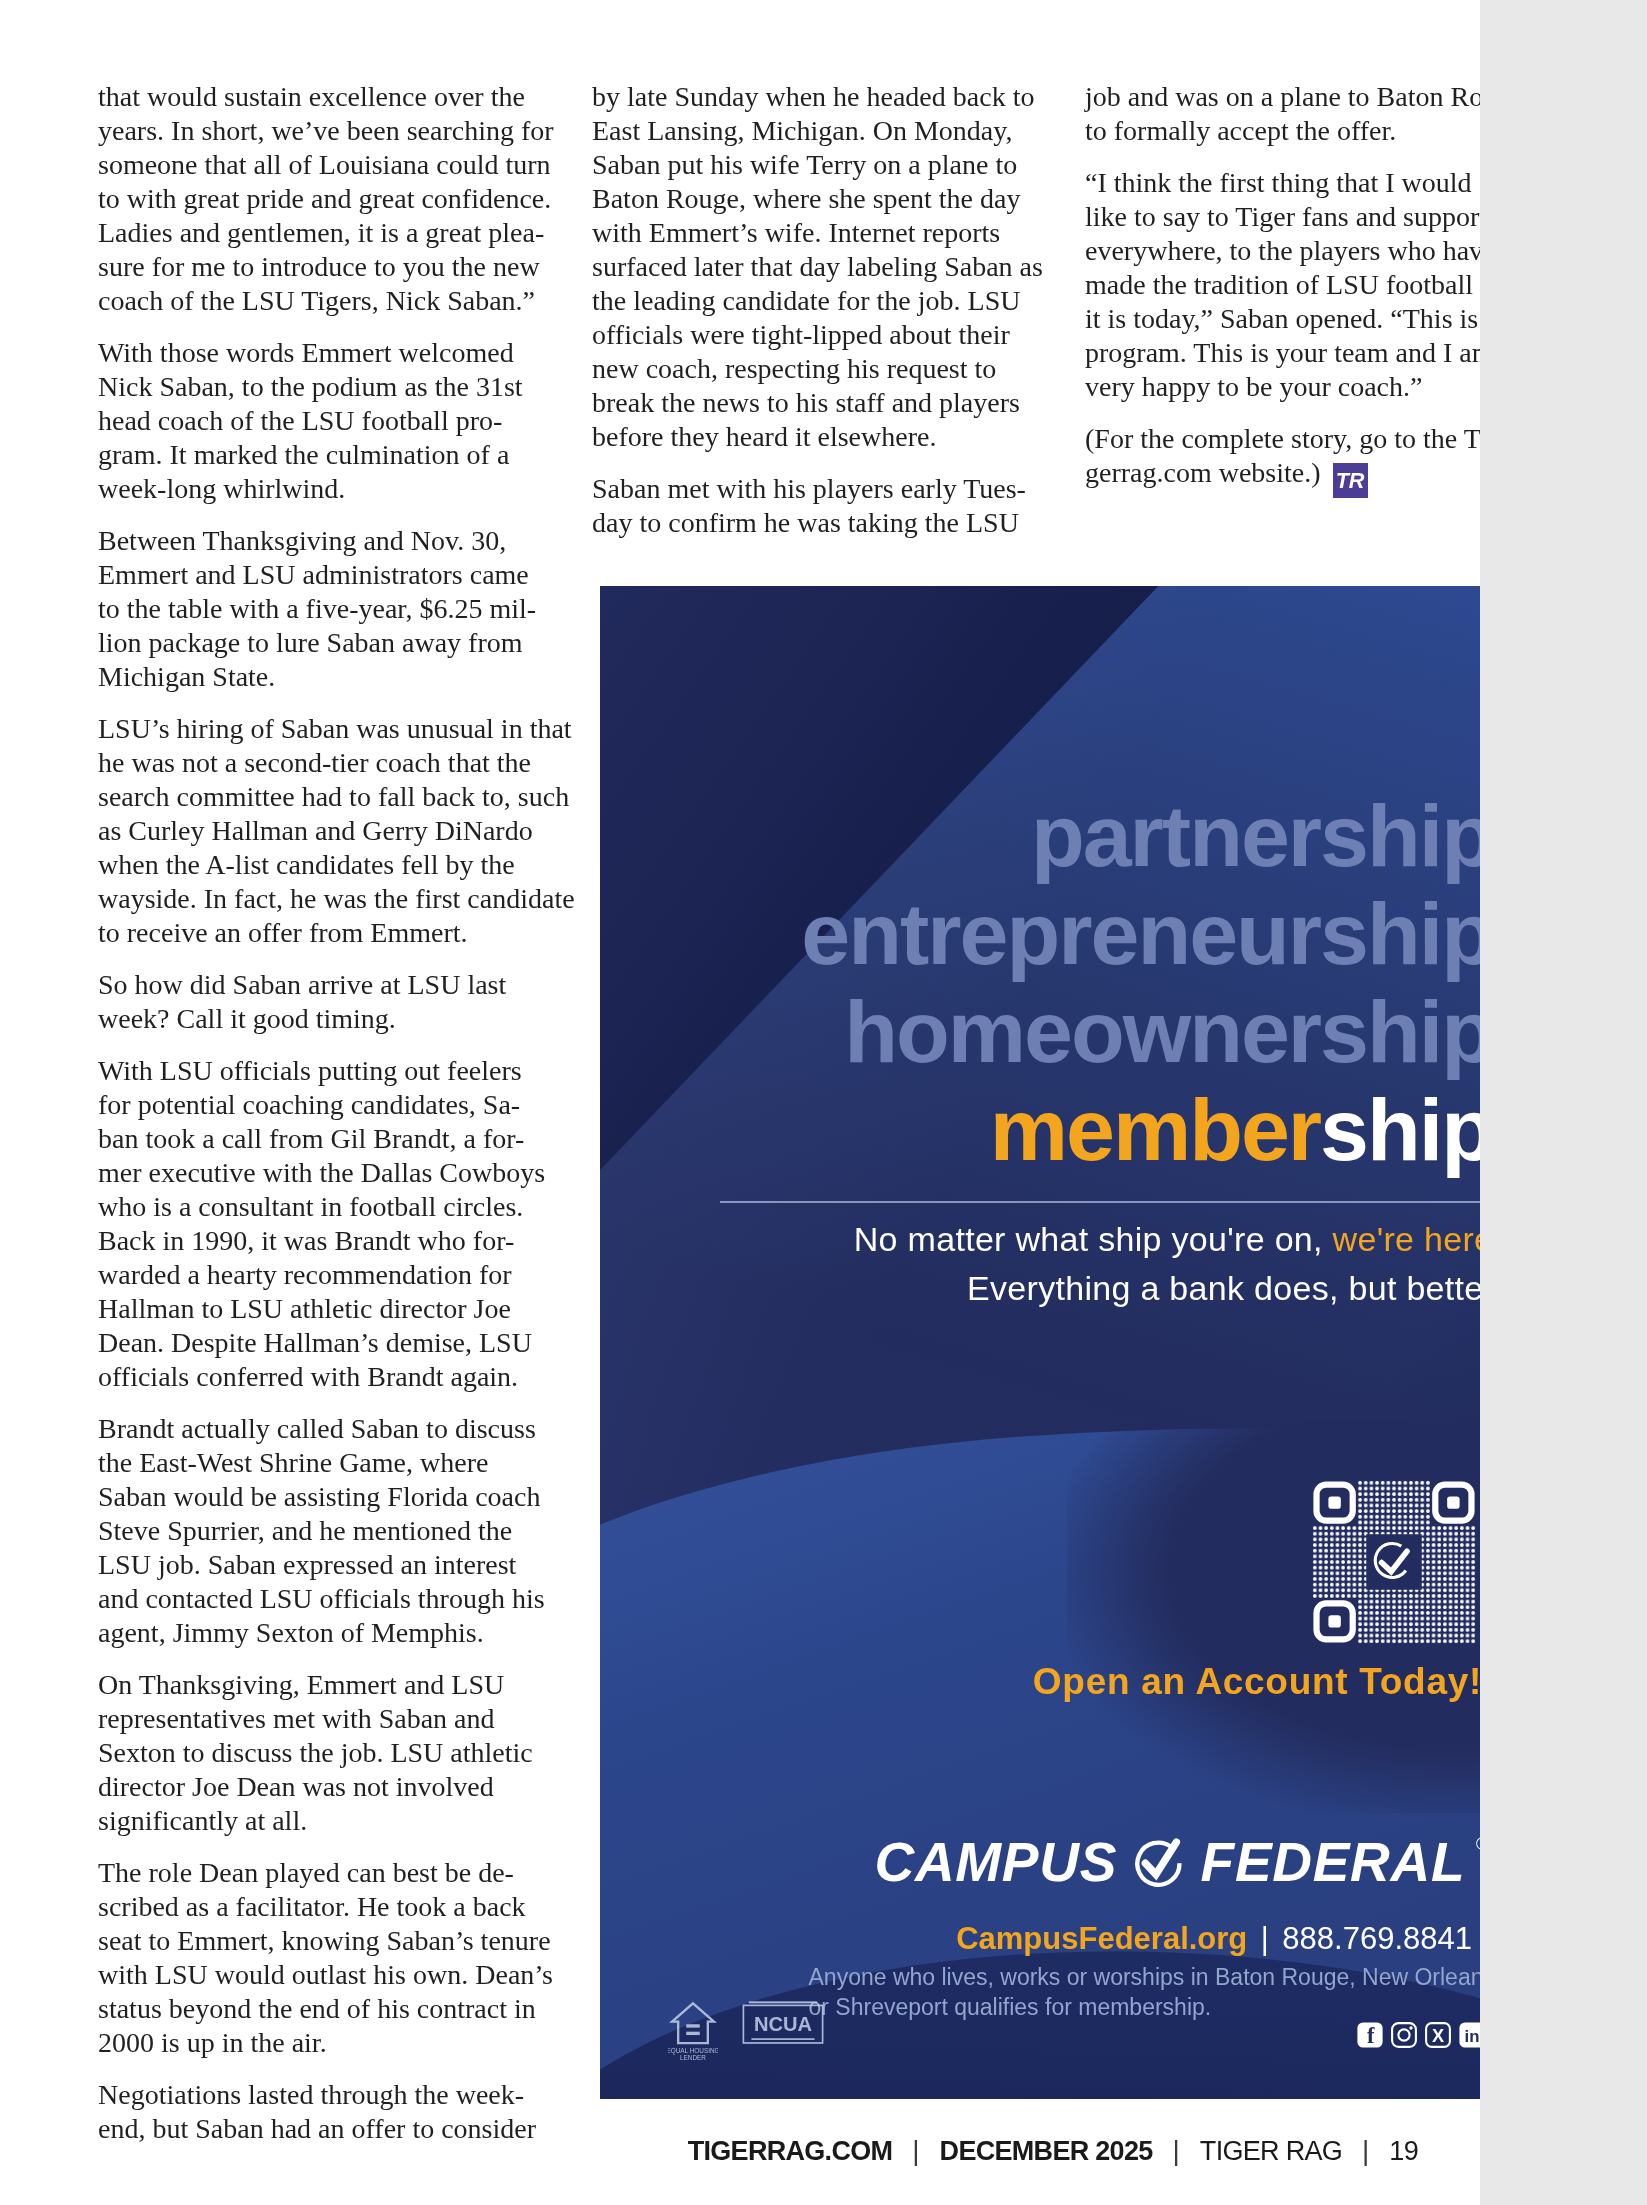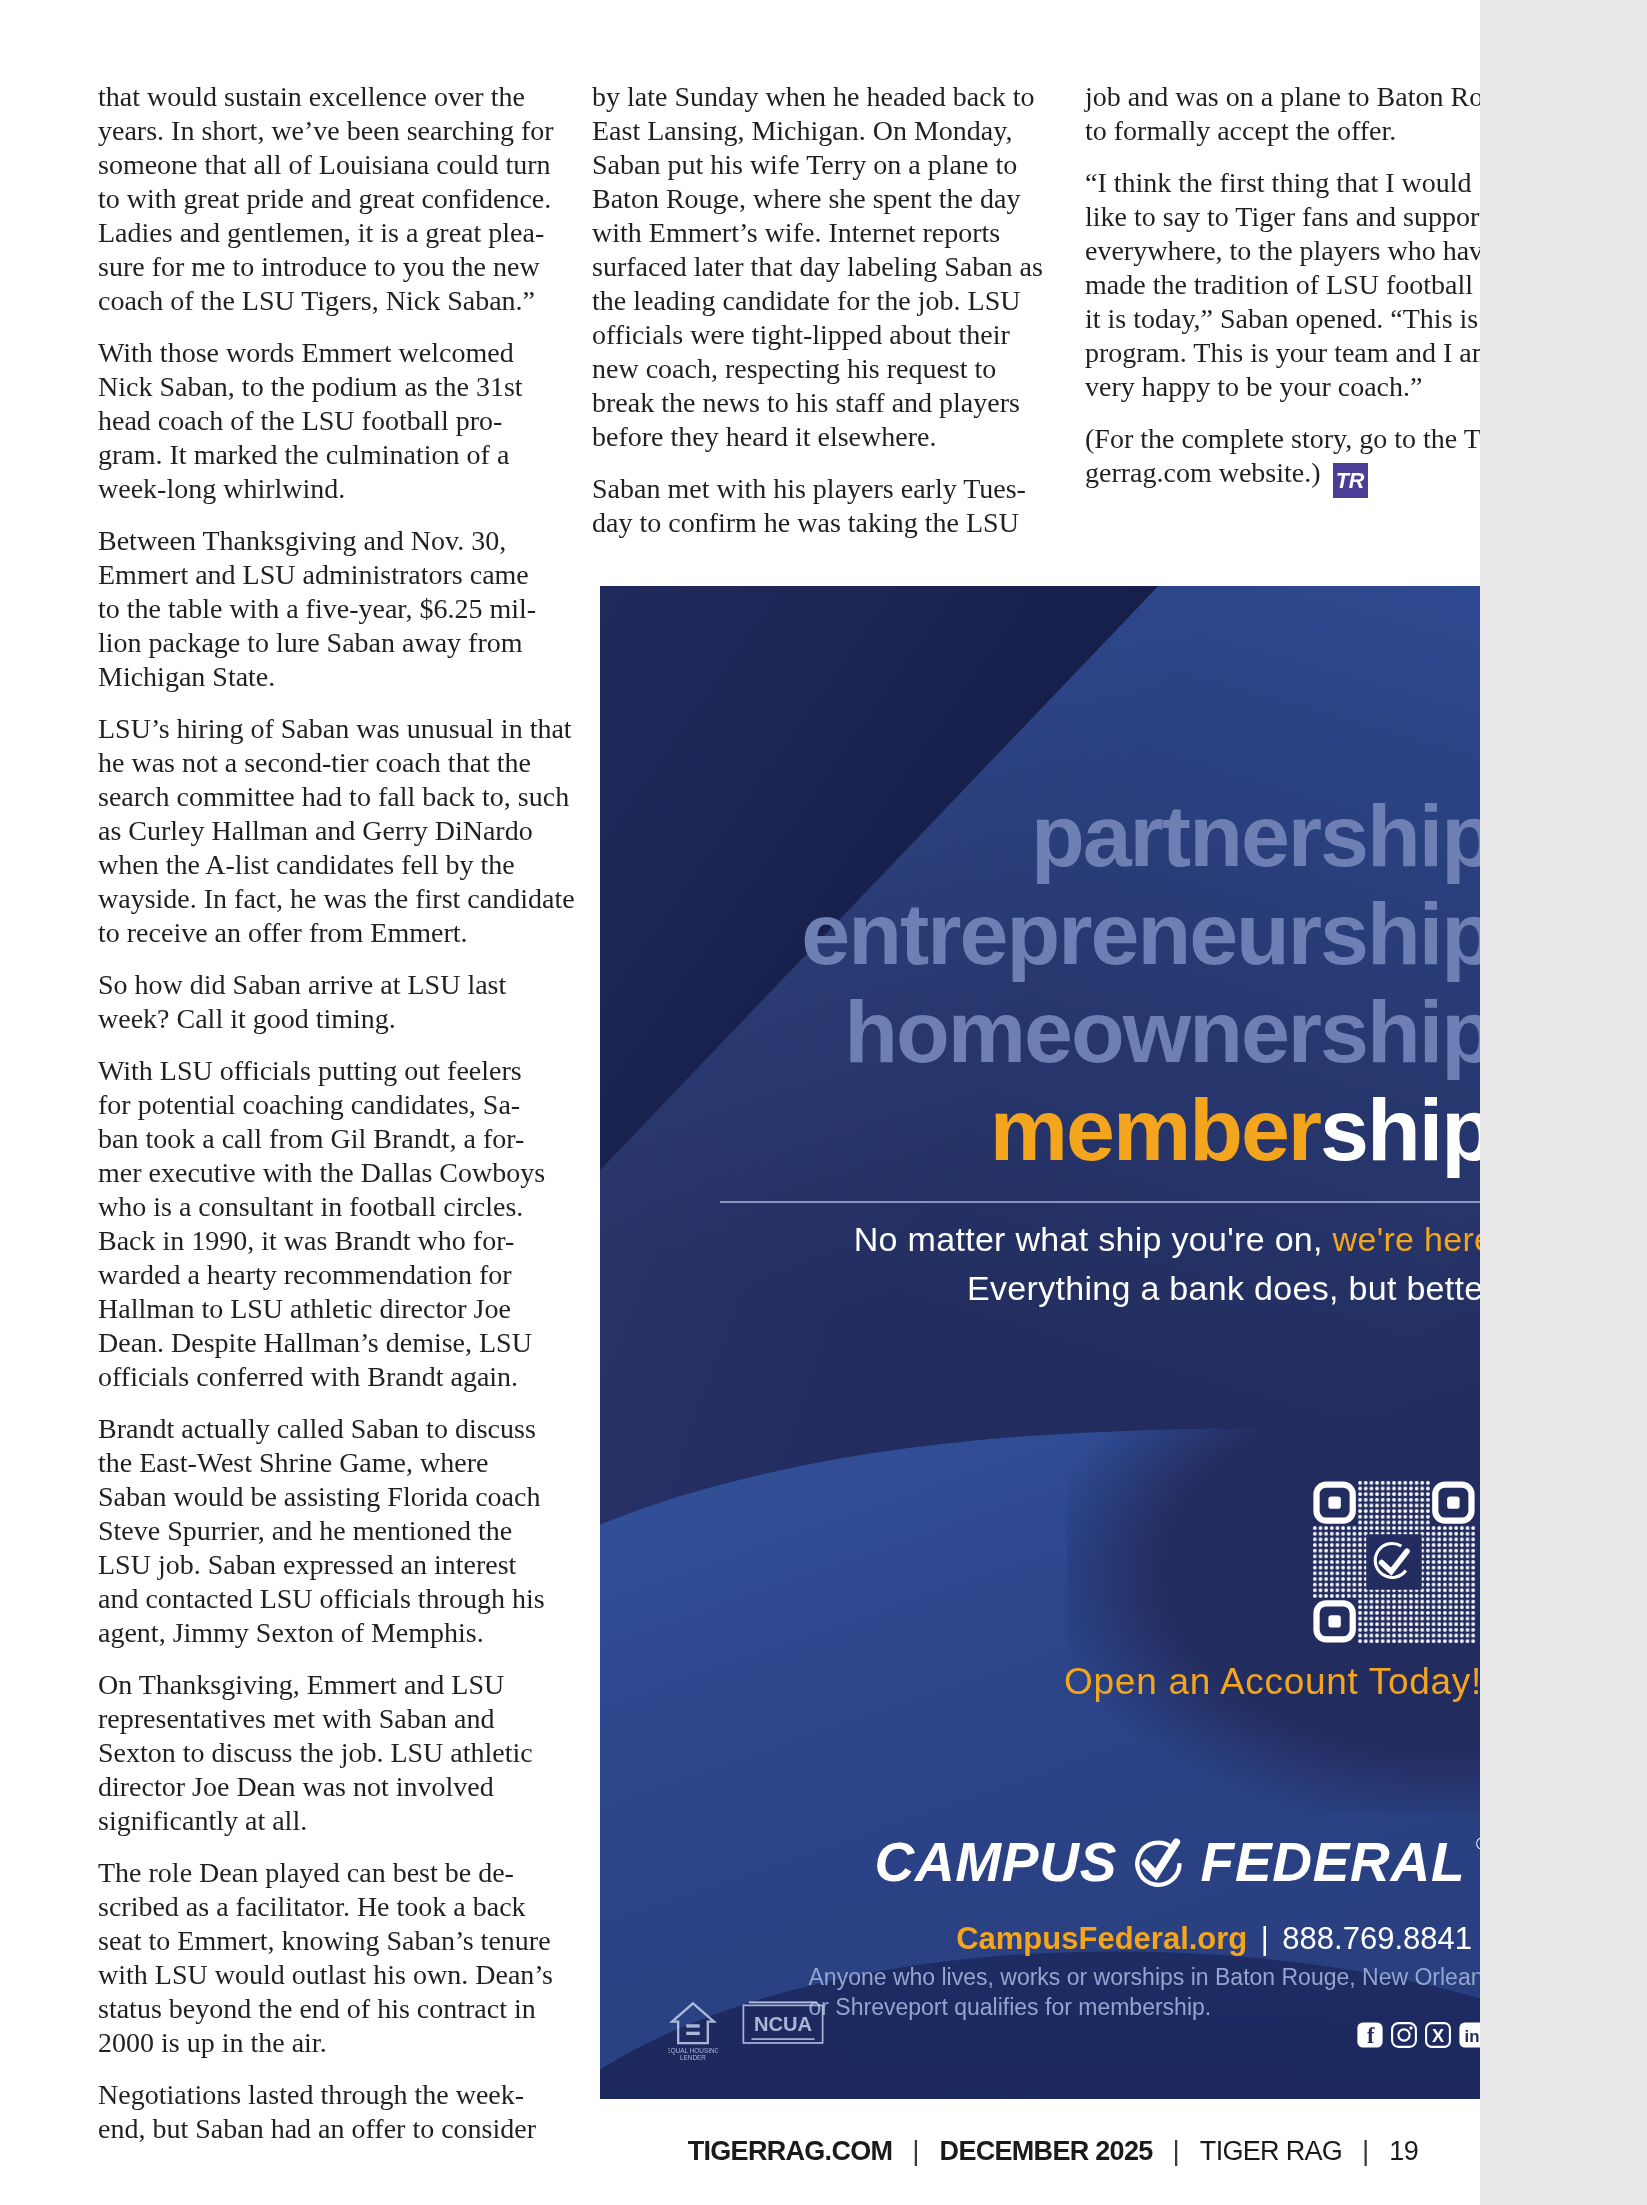--- a/index.html
+++ b/index.html
@@ -34,21 +34,21 @@
             font-size:88px;line-height:98px;letter-spacing:-2px;color:var(--word-slate,#6E7FB4);margin-top:35px;}
   .m-orange{color:var(--accent-orange,#F3A51D);}
   .m-white{color:#ffffff;}
   .ad-divider{position:absolute;top:615px;left:120px;right:39px;height:2px;background:#9aa8cf;opacity:.85;}
   .ad-tag{position:absolute;right:37px;text-align:right;font-size:34px;letter-spacing:0.3px;color:#fff;}
   .tag1{top:634px;}
   .tag2{top:683px;}
   .tag-accent{color:var(--accent-orange,#F3A51D);}
   .tag-bold{font-weight:400;}
   .qr{position:absolute;left:712px;top:894px;width:164px;height:164px;}
-  .cta{position:absolute;right:58px;top:1075px;font-size:37px;font-weight:400;letter-spacing:0.7px;
+  .cta{position:absolute;right:58px;top:1075px;font-size:37px;font-weight:700;letter-spacing:0.7px;
        color:var(--accent-orange,#F3A51D);}
   .logo-row{position:absolute;top:1244px;right:51px;display:flex;align-items:center;gap:10.8px;}
   .logo-word{font-style:italic;font-weight:700;font-size:55px;letter-spacing:0.7px;color:#fff;}
   .logo-reg{font-size:17.6px;align-self:flex-start;margin-top:4px;}
   .contact{position:absolute;top:1335px;right:68px;font-size:31px;display:flex;gap:13.5px;align-items:baseline;}
   .contact .site{font-weight:700;color:var(--accent-orange,#F3A51D);}
   .contact .pipe{font-weight:300;color:#fff;}
   .contact .phone{font-weight:400;color:#fff;}
   .fineprint{position:absolute;top:1376px;right:45px;text-align:left;font-size:23px;line-height:30px;
              color:#93A5CD;white-space:pre-line;}

